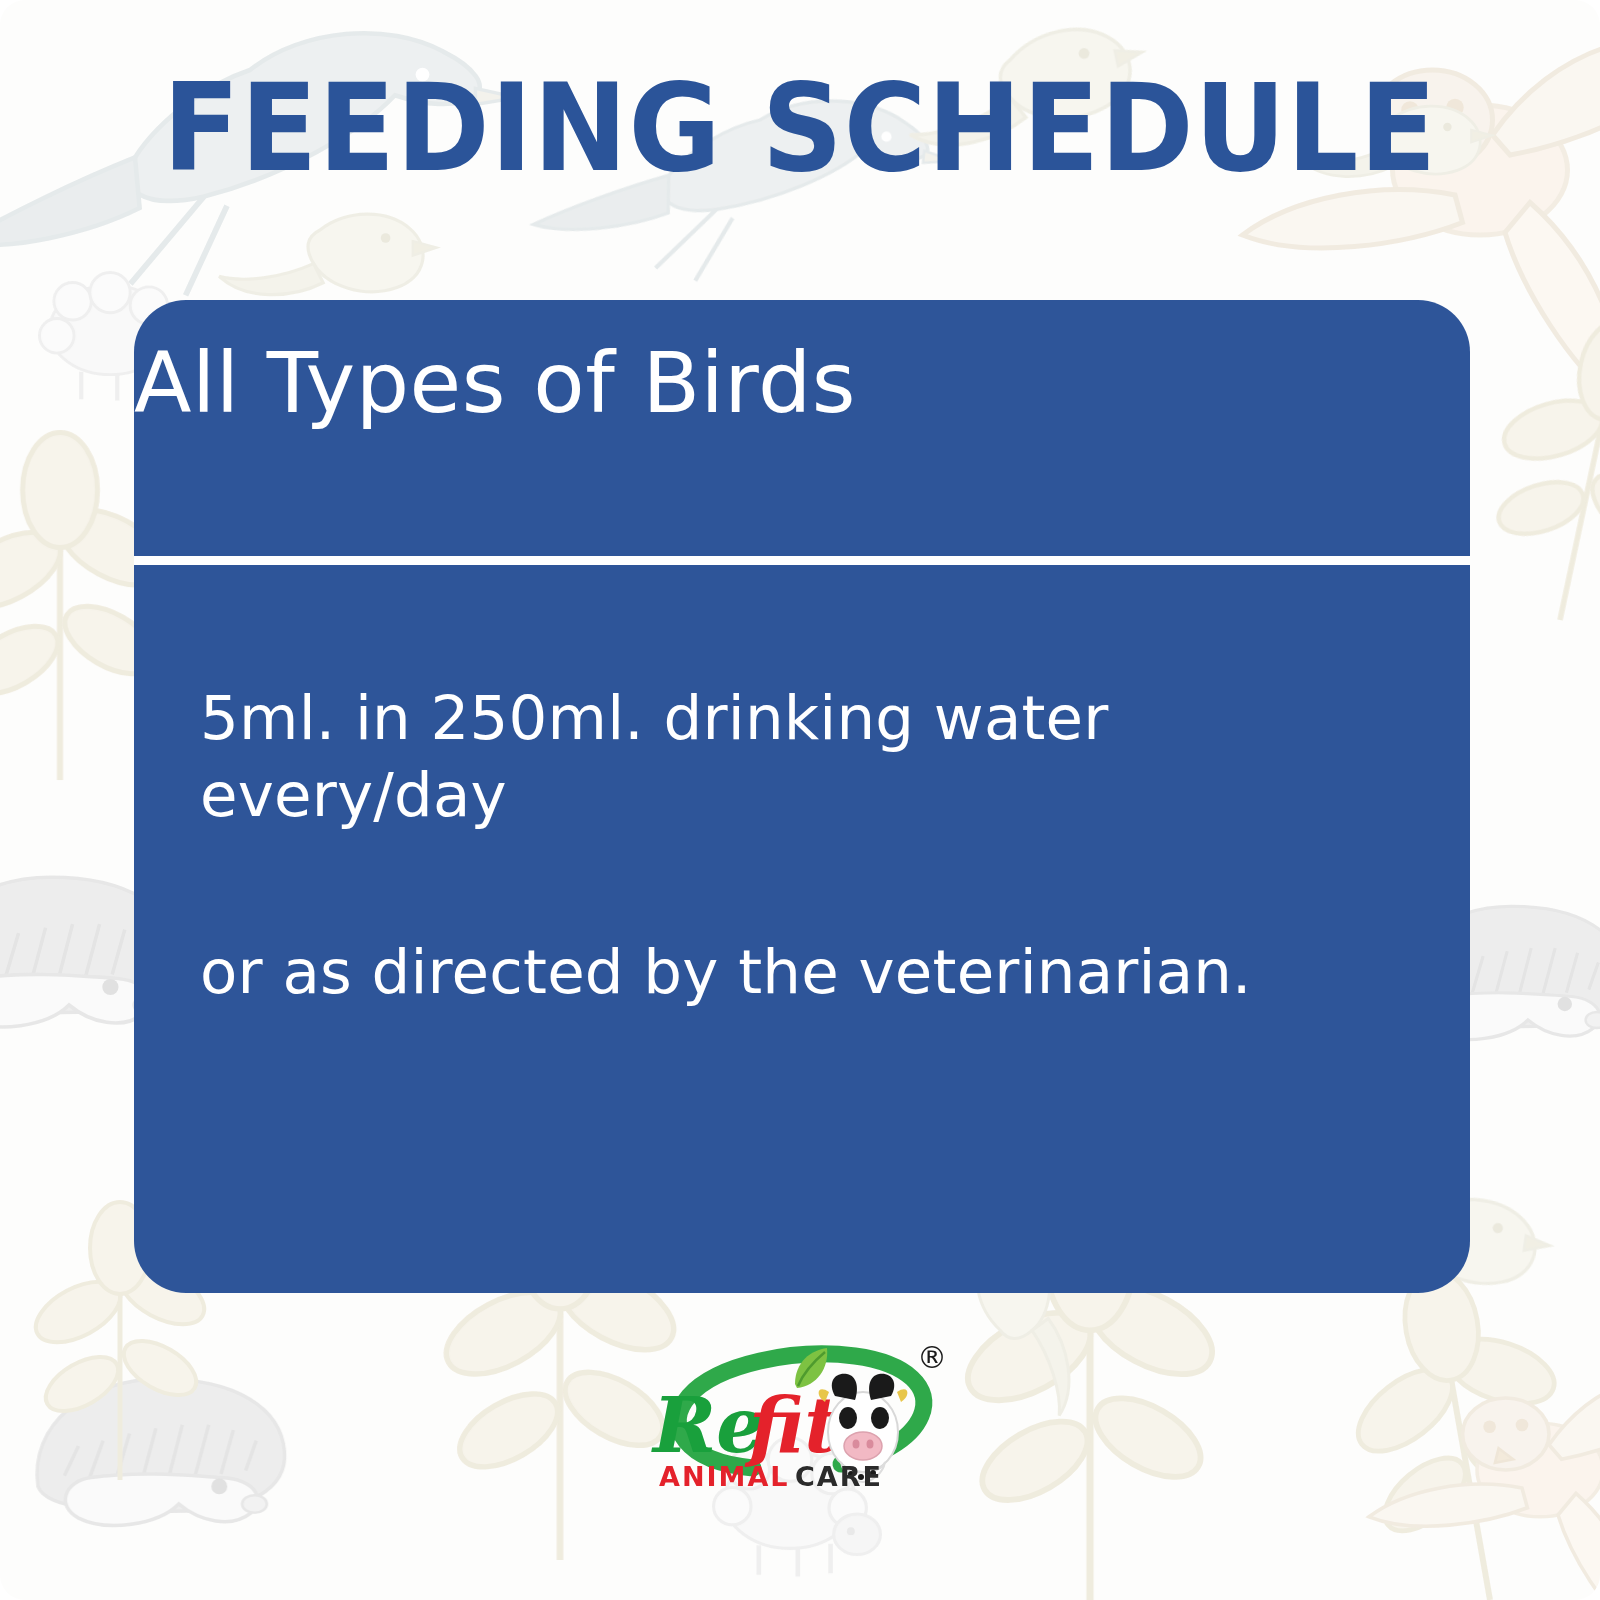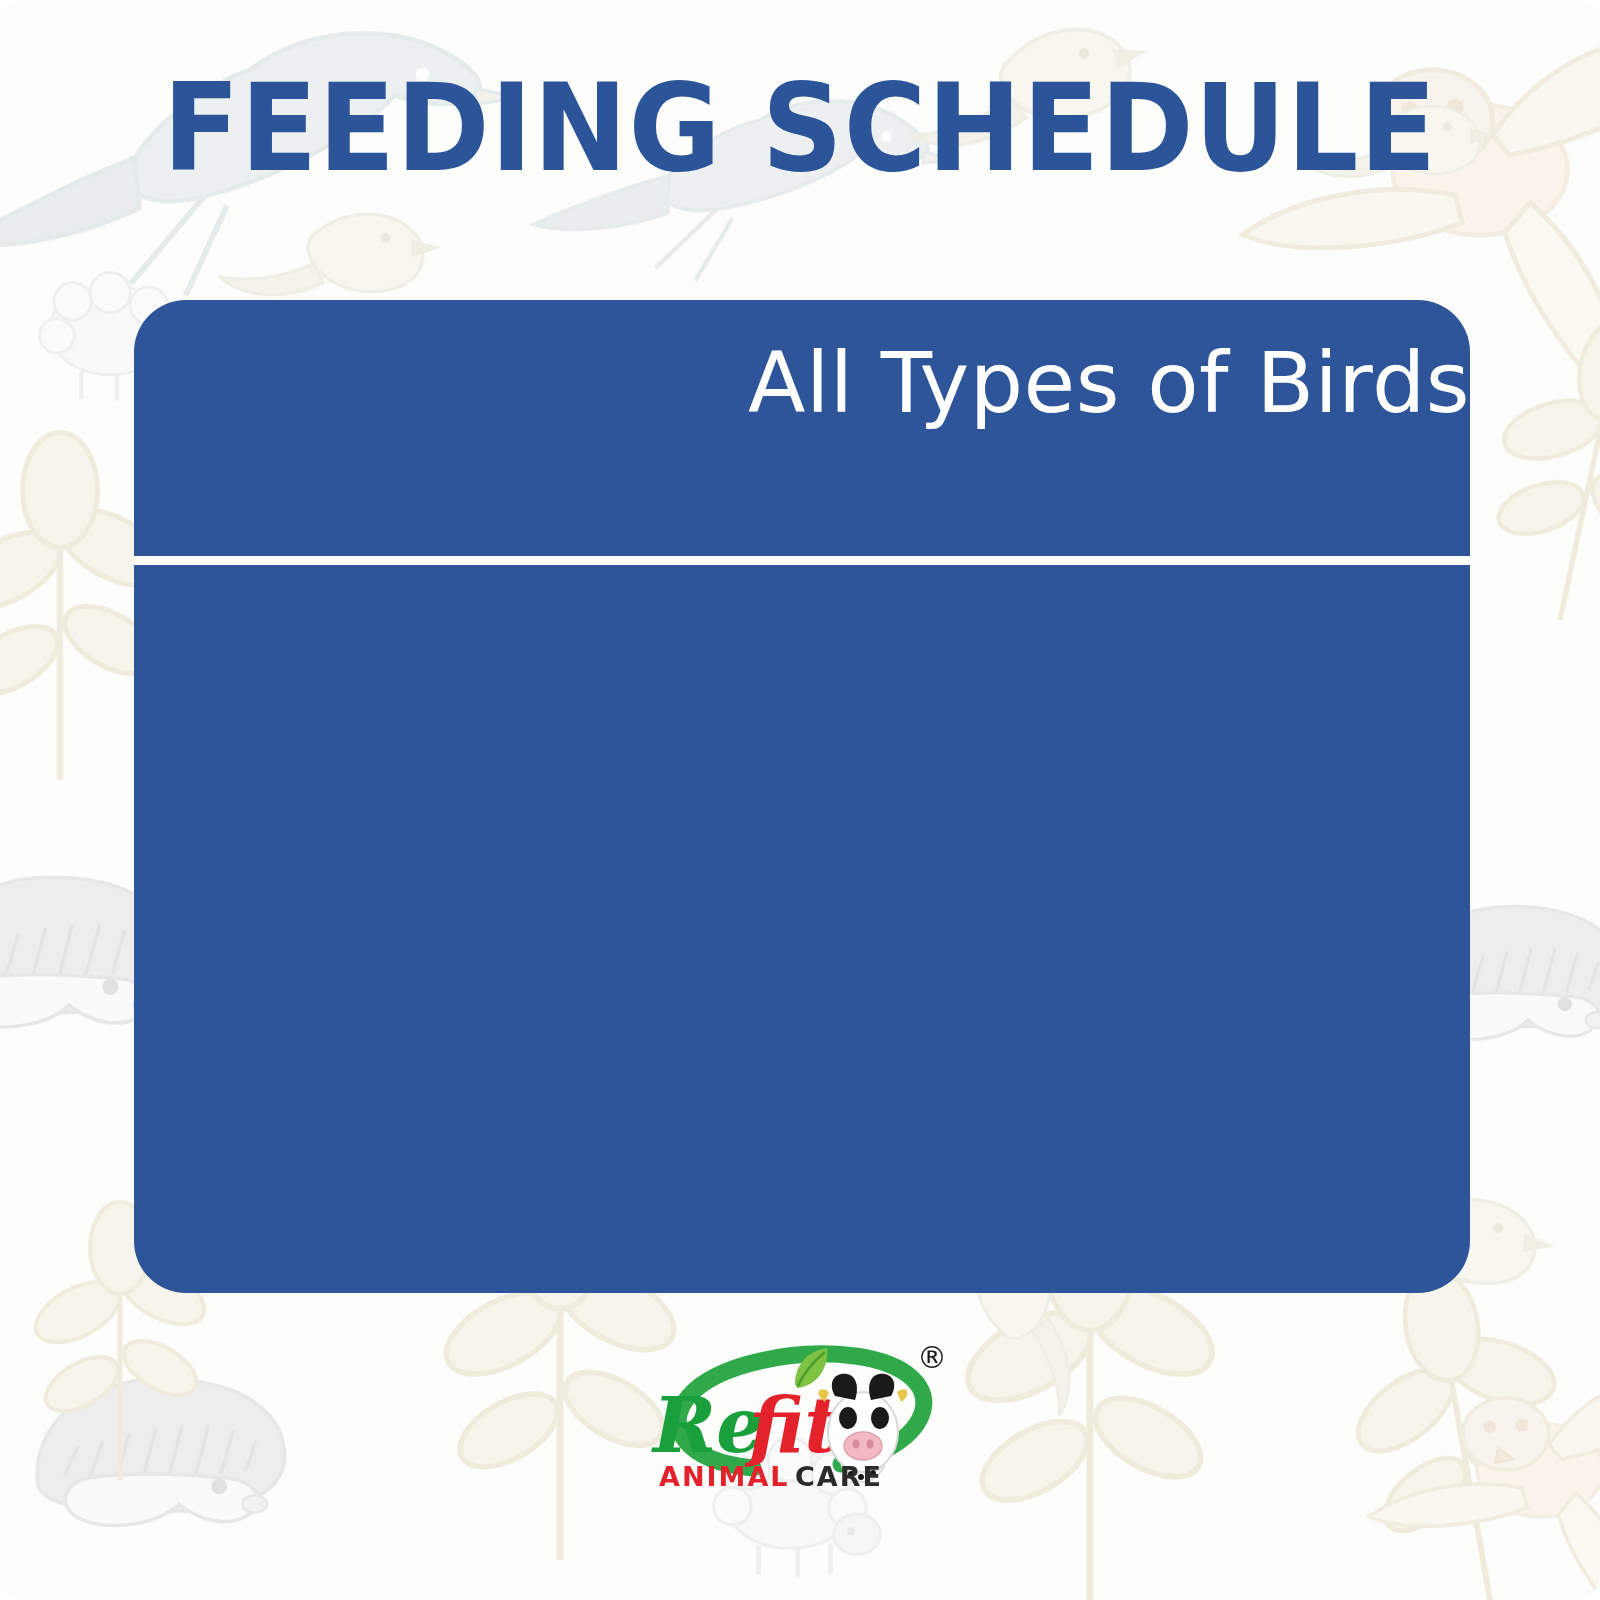--- a/index.html
+++ b/index.html
@@ -60,21 +60,21 @@
     background: #2E5599;
     border-radius: 52px;
     overflow: hidden;
   }
 
   #card-heading {
     position: absolute;
     left: 0;
     top: 36px;
     width: 1336px;
-    text-align: right;
+    text-align: left;
     color: #ffffff;
     font-family: "DejaVu Sans", sans-serif;
     font-weight: 400;
     font-size: 84px;
     line-height: 1.12;
     letter-spacing: 0.5px;
   }
 
   #card-divider {
     position: absolute;
@@ -201,20 +201,24 @@
   </svg>
 
   <div id="title">FEEDING SCHEDULE</div>
 
   <div id="card">
 
     <div id="card-heading">All Types of Birds</div>
 
     <div id="card-divider"></div>
 
+    <div id="card-body">
+      <div class="para">5ml. in 250ml. drinking water every/day</div>
+      <div class="para">or as directed by the veterinarian.</div>
+    </div>
   </div>
 
   <div id="logo">
     <svg class="logo-svg" viewBox="0 0 310 150" xmlns="http://www.w3.org/2000/svg">
 
       <path d="M108,128 C40,122 18,86 44,56 C72,24 150,8 210,16
                C262,23 288,48 276,76 C266,100 232,118 196,124" fill="none" stroke="#2FA94A" stroke-width="17" stroke-linecap="round"></path>
 
       <text x="8" y="112" font-family="DejaVu Serif, serif" font-weight="700" font-size="76" font-style="italic" fill="#19A03C">Re</text>
 

